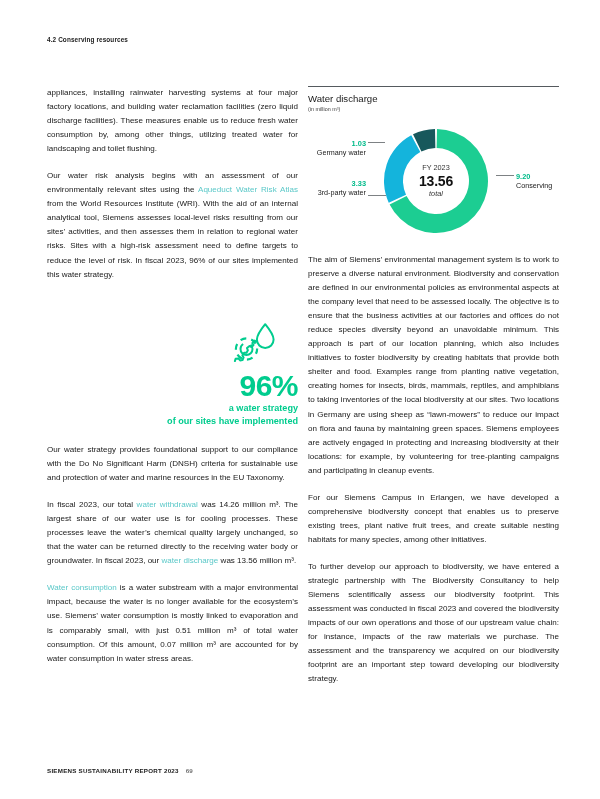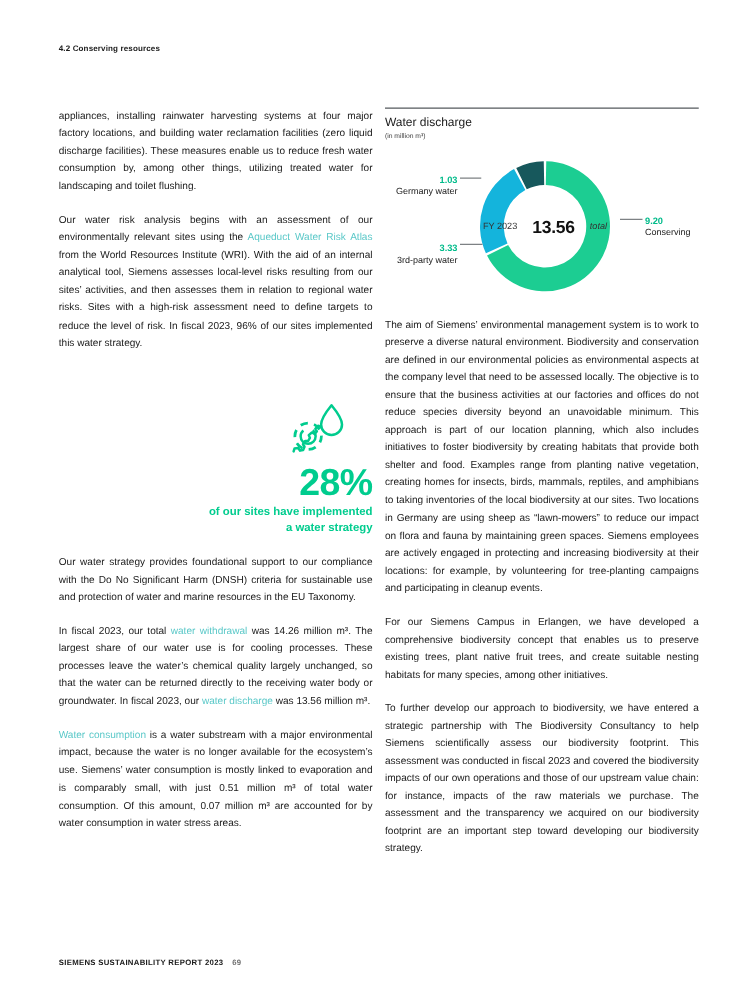--- a/index.html
+++ b/index.html
@@ -98,25 +98,24 @@
   }
 
   
   .donut-center {
     position: absolute;
     left: 68px;
     top: 4px;
     width: 120px;
     height: 120px;
     display: flex;
-    flex-direction: row;
+    flex-direction: column;
     align-items: center;
     justify-content: center;
     pointer-events: none;
-    gap: 12px;
   }
   .dc-fy {
     font-size: 7.3px;
     color: #333;
     line-height: 10px;
   }
   .dc-total-val {
     font-size: 14px;
     font-weight: bold;
     color: #111;
@@ -231,23 +230,23 @@
         <path d="M33.2 2.2 C33.2 2.2 41.6 12.4 41.6 17.6 C41.6 22.3 37.9 26.0 33.2 26.0 C28.6 26.0 24.9 22.3 24.9 17.6 C24.9 12.4 33.2 2.2 33.2 2.2 Z" stroke="#00cc8e" stroke-width="2.0" stroke-linejoin="round" fill="none"></path>
 
         <path d="M24.0 21.0 L21.9 20.1 L19.8 22.6 L21.0 24.6 L19.1 26.6 L17.0 25.5 L14.5 27.6 L15.4 29.8 L14.0 32.3 L11.6 32.3 L9.9 34.9 L11.1 36.9 L10.0 39.5 L7.6 40.0 L6.0 37.9 L3.1 38.3 L2.4 40.6" stroke="#00cc8e" stroke-width="2.0" stroke-linecap="round" stroke-linejoin="round" fill="none" transform="translate(0.5,-1.5)"></path>
 
         <g transform="translate(14.5,27.0)">
           <circle r="10.6" cx="0" cy="0" stroke="#00cc8e" stroke-width="2.2" fill="none" stroke-dasharray="6.0 5.1" stroke-dashoffset="1"></circle>
           <circle r="6.0" cx="0" cy="0" stroke="#00cc8e" stroke-width="2.0" fill="none" stroke-dasharray="30 8" stroke-dashoffset="6"></circle>
         </g>
       </svg>
     </span>
-    <span class="big">28%</span>
+    <span class="big">96%</span>
+    <span class="sub">a water strategy</span>
     <span class="sub">of our sites have implemented</span>
-    <span class="sub">a water strategy</span>
   </div>
 
   <div class="col col-left" style="top:443px;">
     <div id="left-paras-lower">
         <p class="body"><span>Our water strategy provides foundational support to our compliance with the Do No Significant Harm (DNSH) criteria for sustainable use and protection of water and marine resources in the EU Taxonomy.</span></p>
         <p class="body"><span>In fiscal 2023, our total </span><span class="link">water withdrawal</span><span> was 14.26 million m³. The largest share of our water use is for cooling processes. These processes leave the water’s chemical quality largely unchanged, so that the water can be returned directly to the receiving water body or groundwater. In fiscal 2023, our </span><span class="link">water discharge</span><span> was 13.56 million m³.</span></p>
         <p class="body"><span class="link">Water consumption</span><span> is a water substream with a major environmental impact, because the water is no longer available for the ecosystem’s use. Siemens’ water consumption is mostly linked to evaporation and is comparably small, with just 0.51 million m³ of total water consumption. Of this amount, 0.07 million m³ are accounted for by water consumption in water stress areas.</span></p>
       </div>
   </div>
 
@@ -274,21 +273,21 @@
         <span class="dc-total-val">13.56</span>
         <span class="dc-total-lbl">total</span>
       </div>
 
       <div class="callout left" style="left:0px; top:22px; width:58px;">
         <span class="val">1.03</span>
         <span class="lbl">Germany water</span>
       </div>
       <div class="leader" style="left:60px; top:25px; width:17px;"></div>
 
-      <div class="callout left" style="left:-4px; top:77px; width:62px;">
+      <div class="callout left" style="left:-4px; top:62px; width:62px;">
         <span class="val">3.33</span>
         <span class="lbl">3rd-party water</span>
       </div>
       <div class="leader" style="left:60px; top:78px; width:18px;"></div>
 
       <div class="callout right" style="left:208px; top:55px; width:60px;">
         <span class="val">9.20</span>
         <span class="lbl">Conserving</span>
       </div>
       <div class="leader" style="left:188px; top:58px; width:18px;"></div>

